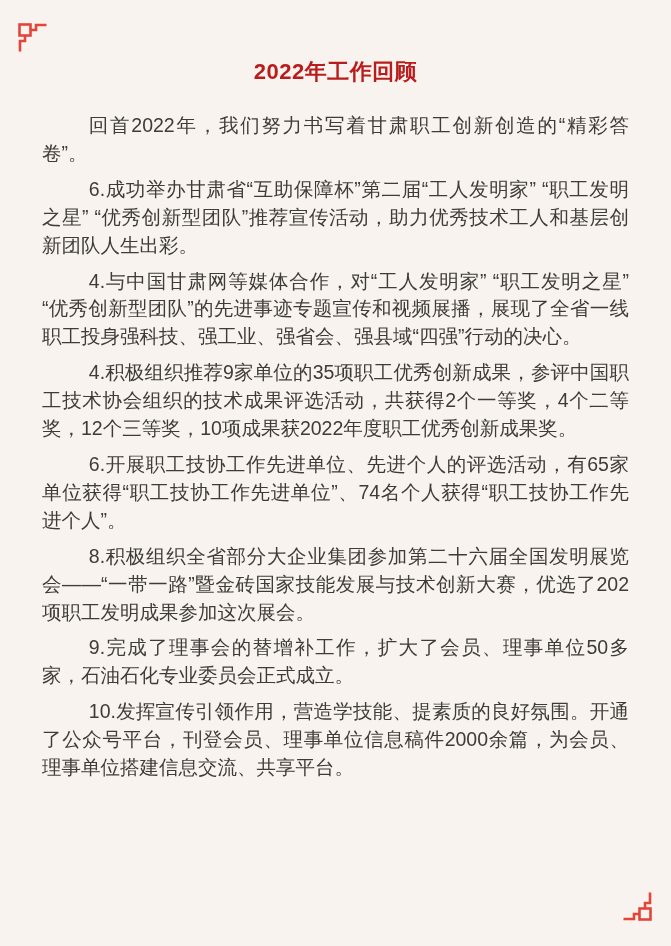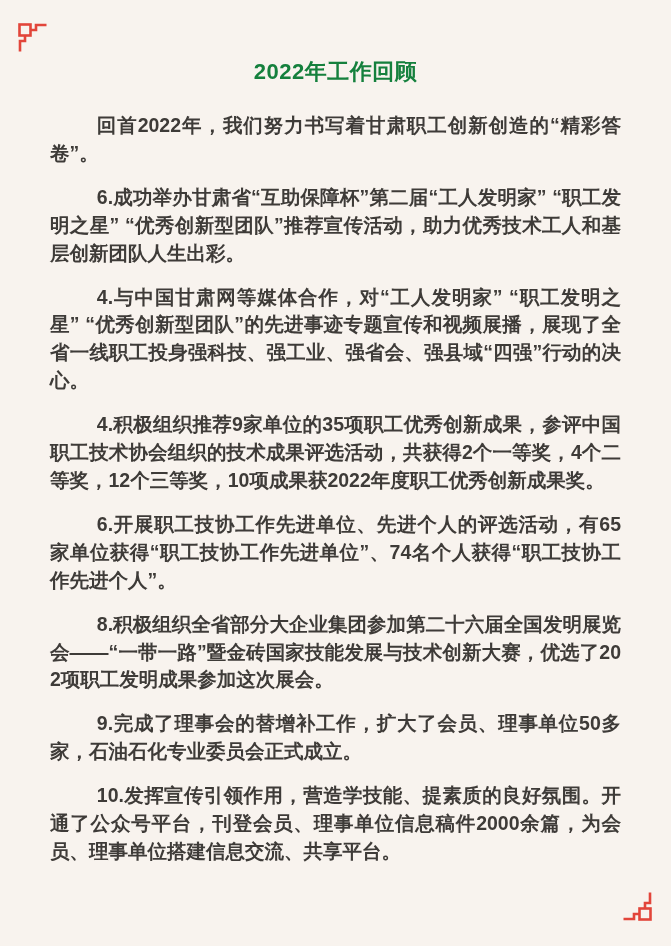--- a/index.html
+++ b/index.html
@@ -28,35 +28,34 @@
     right: 19px;
     bottom: 25px;
     transform: rotate(180deg);
   }
   .doc-title {
     margin: 57px 0 0 0;
     text-align: center;
     font-size: 22px;
     line-height: 29px;
     font-weight: bold;
-    color: #15803d;
+    color: #b91c1c;
     letter-spacing: 0.5px;
   }
   .doc-body {
     margin: 26px 34px 0 34px;
     font-size: 19.5px;
     line-height: 27.9px;
     text-align: justify;
   }
   .doc-body p {
-    margin: 16px;
+    margin: 8px;
     padding: 0;
     text-indent: 2.4em;
     word-break: break-all;
-    font-weight: bold;
   }
 </style>
 </head>
 <body>
 
 <div class="page">
 
   <span class="corner-ornament top-left">
     <svg width="30" height="29" viewBox="0 0 30 29" aria-hidden="true">
       <rect x="1.5" y="1.5" width="11" height="11" fill="none" stroke="currentColor" stroke-width="2.6"></rect>

